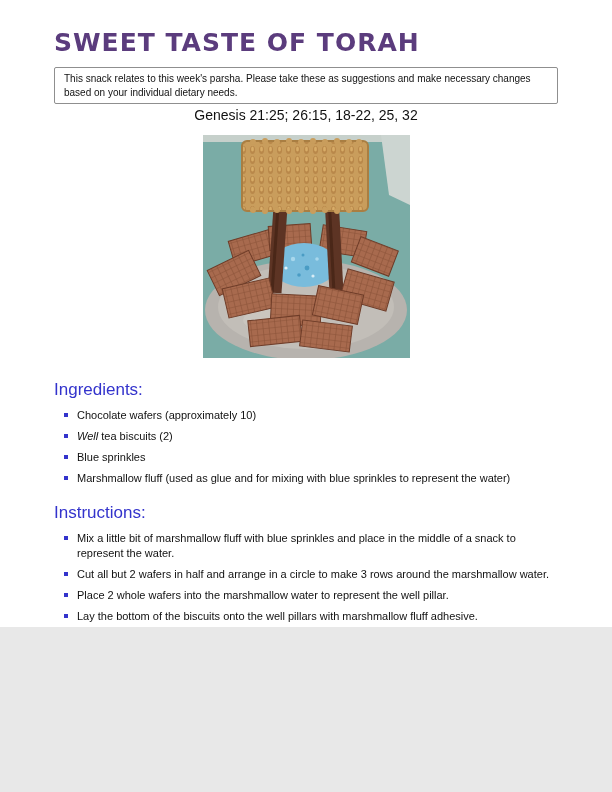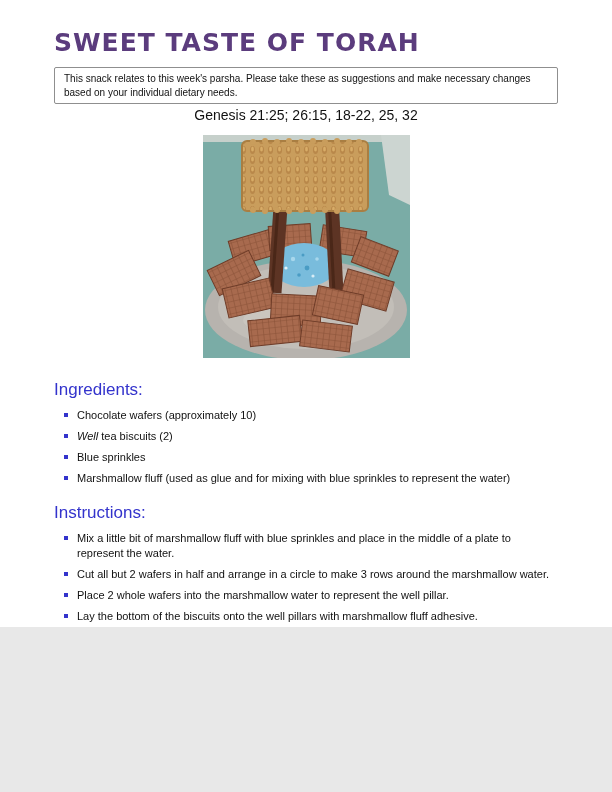--- a/index.html
+++ b/index.html
@@ -219,21 +219,21 @@
           <span class="bullet"></span>
           <span class="li-text"><em></em><span>Marshmallow fluff (used as glue and for mixing with blue sprinkles to represent the water)</span></span>
         </li>
       </ul>
 
     <div class="section-heading">Instructions:</div>
     <ul class="items">
 
         <li>
           <span class="bullet"></span>
-          <span class="li-text"><em></em><span>Mix a little bit of marshmallow fluff with blue sprinkles and place in the middle of a plate to represent the water.</span></span>
+          <span class="li-text"><em></em><span>Mix a little bit of marshmallow fluff with blue sprinkles and place in the middle of a snack to represent the water.</span></span>
         </li>
 
         <li>
           <span class="bullet"></span>
           <span class="li-text"><em></em><span>Cut all but 2 wafers in half and arrange in a circle to make 3 rows around the marshmallow water.</span></span>
         </li>
 
         <li>
           <span class="bullet"></span>
           <span class="li-text"><em></em><span>Place 2 whole wafers into the marshmallow water to represent the well pillar.</span></span>

